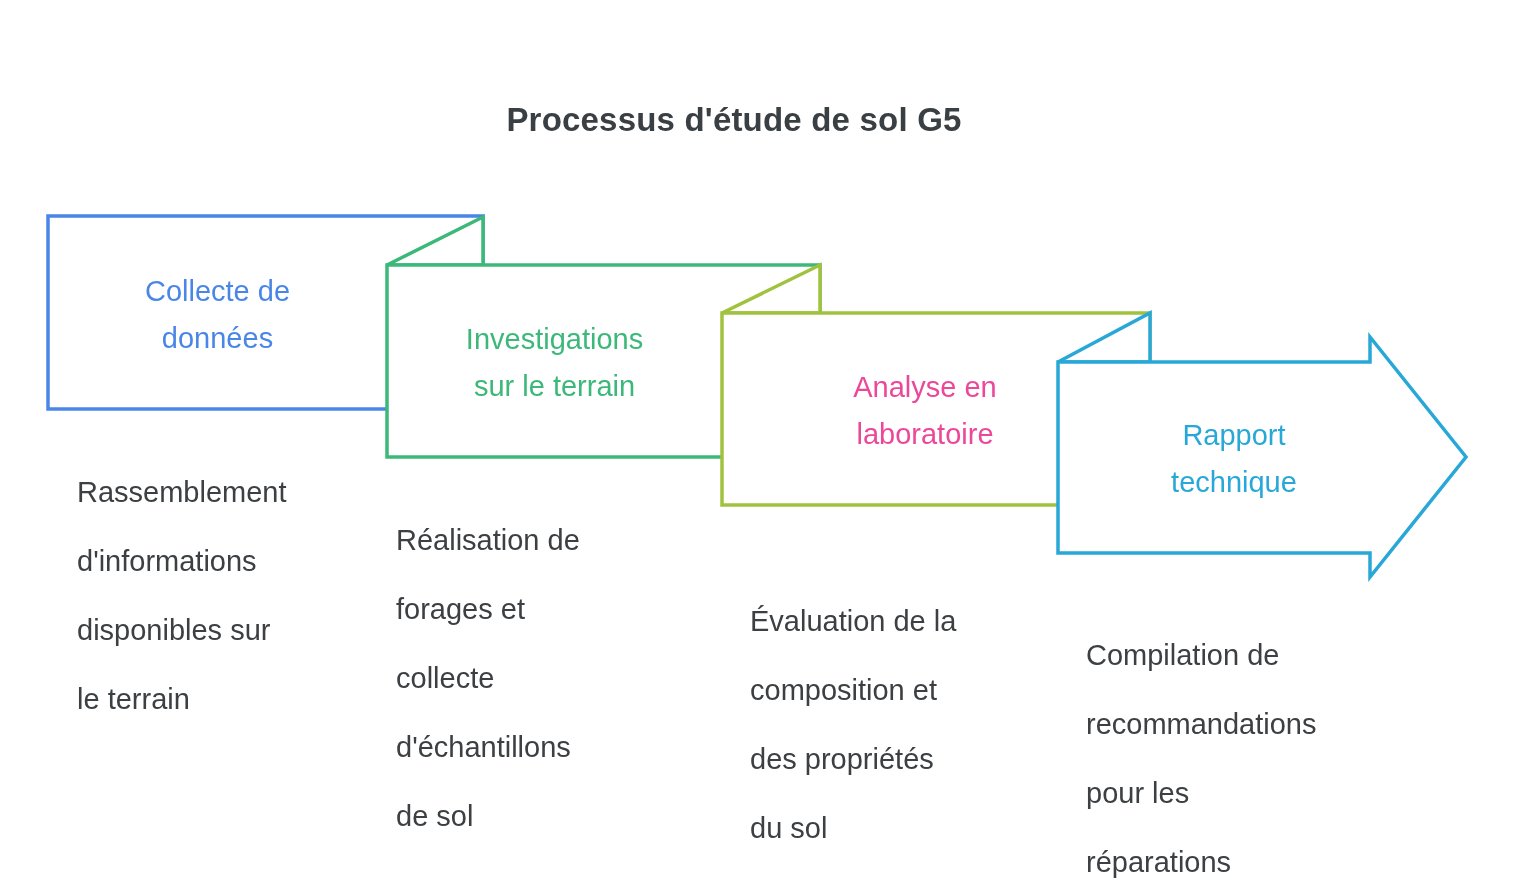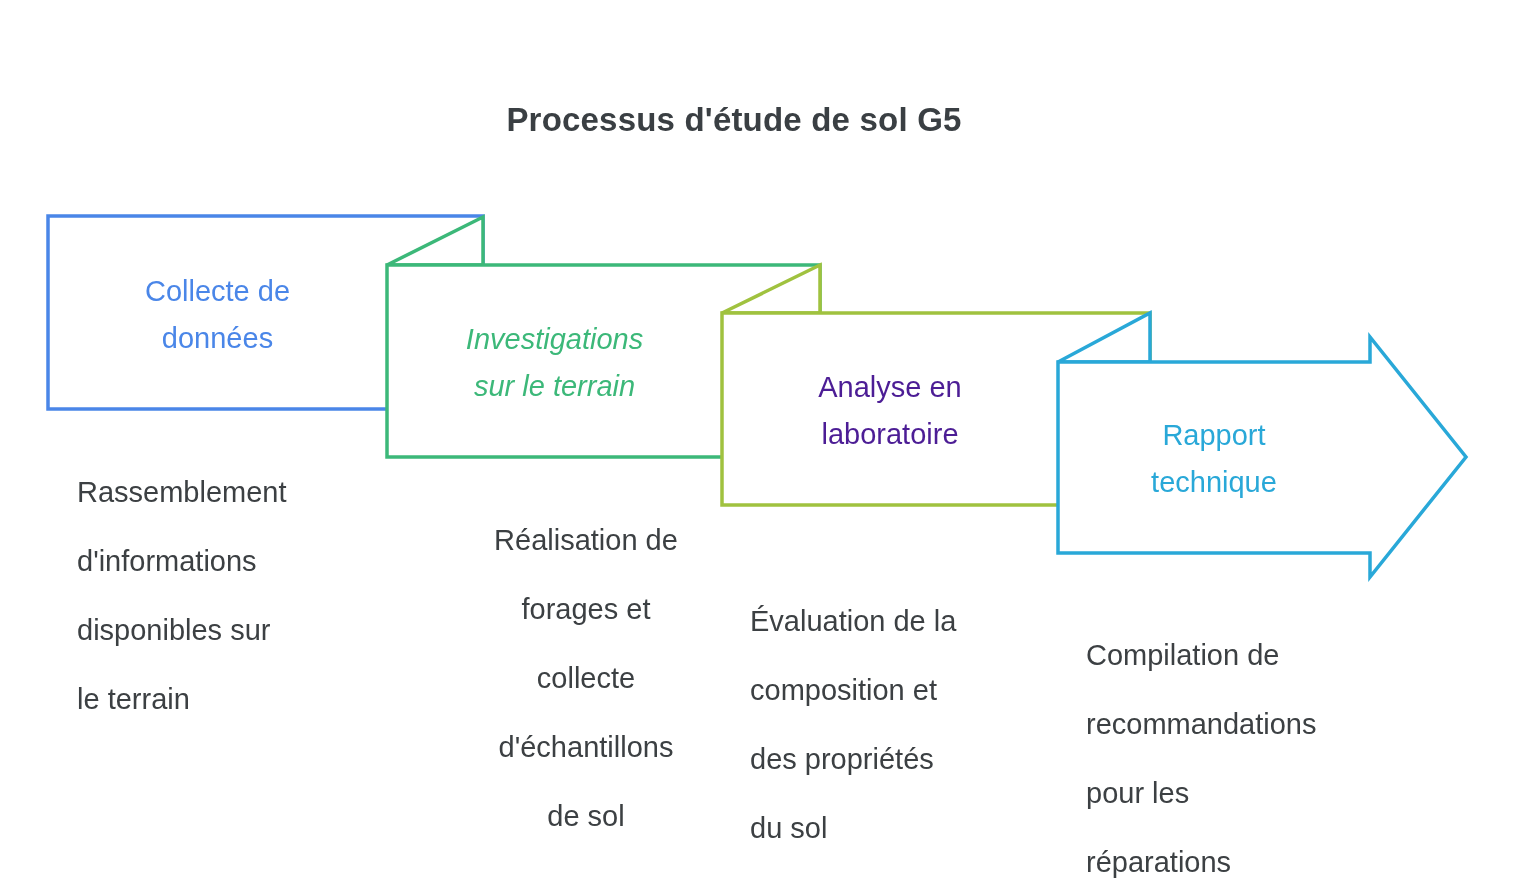--- a/index.html
+++ b/index.html
@@ -41,30 +41,30 @@
   .step-desc {
     position: absolute;
     font-size: 29px;
     line-height: 69px;
     color: #3c4043;
     text-align: left;
     white-space: pre-line;
   }
   .c-blue  { color: #4a86e8; }
   .c-green { color: #3cb879; }
-  .c-olive { color: #4c1d95; }
+  .c-olive { color: #ec4899; padding-left: 35px; }
   .c-cyan  { color: #29a8d8; }
 
   .label-1 { left: 48px;   width: 339px; top: 268px; }
-  .label-2 { left: 387px;  width: 335px; top: 316px; font-style: italic; }
+  .label-2 { left: 387px;  width: 335px; top: 316px; }
   .label-3 { left: 722px;  width: 336px; top: 364px; }
-  .label-4 { left: 1058px; width: 312px; top: 412px; }
+  .label-4 { left: 1058px; width: 312px; top: 412px; padding-left: 20px; }
 
   .desc-1 { left: 77px;   top: 458px; width: 310px; }
-  .desc-2 { left: 431px;  top: 506px; width: 310px; text-align: center; }
+  .desc-2 { left: 396px;  top: 506px; width: 310px; }
   .desc-3 { left: 750px;  top: 554px; width: 320px; margin-top: 33px; }
   .desc-4 { left: 1086px; top: 602px; width: 340px; margin-top: 19px; }
 </style>
 </head>
 <body>
 
 <div class="canvas">
 
   <svg class="shapes" width="1517" height="892" viewBox="0 0 1517 892">
 

